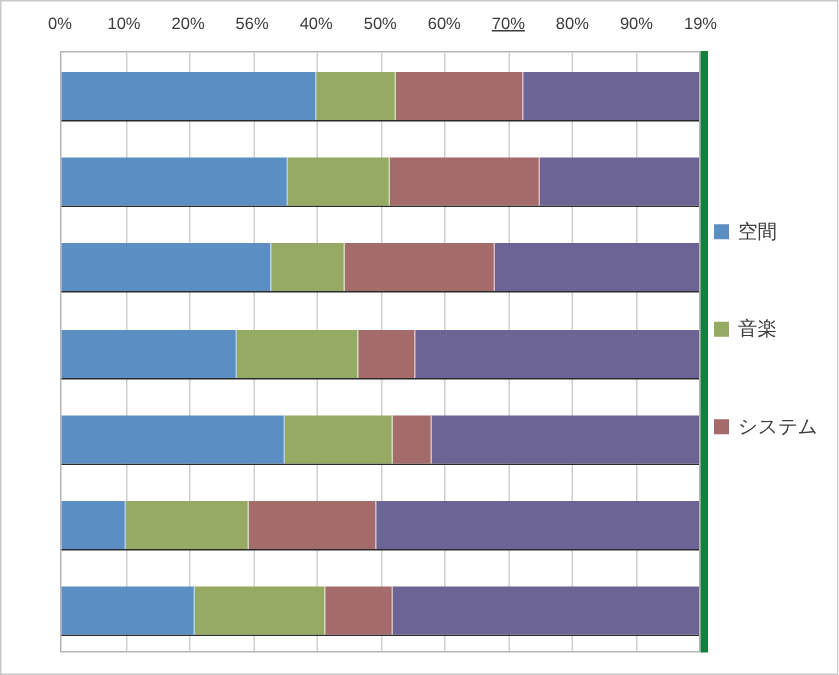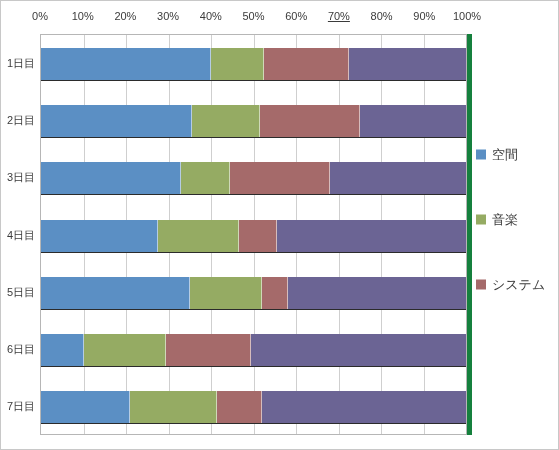--- a/index.html
+++ b/index.html
@@ -128,39 +128,30 @@
 </style>
 </head>
 <body>
 
 <div id="chart-frame">
 
   <div id="x-axis-labels">
       <div class="x-tick-label" style="left: 0px;">0%</div>
       <div class="x-tick-label" style="left: 42.7px;">10%</div>
       <div class="x-tick-label" style="left: 85.4px;">20%</div>
-      <div class="x-tick-label" style="left: 128.1px;">30%</div>
+      <div class="x-tick-label" style="left: 128.1px;">56%</div>
       <div class="x-tick-label" style="left: 170.8px;">40%</div>
       <div class="x-tick-label" style="left: 213.5px;">50%</div>
       <div class="x-tick-label" style="left: 256.2px;">60%</div>
       <div class="x-tick-label" style="left: 298.9px; text-decoration: underline;">70%</div>
       <div class="x-tick-label" style="left: 341.6px;">80%</div>
       <div class="x-tick-label" style="left: 384.3px; text-align: right;">90%</div>
-      <div class="x-tick-label" style="left: 427px;">100%</div>
+      <div class="x-tick-label" style="left: 427px;">19%</div>
     </div>
 
-  <div id="y-axis-labels">
-      <div class="y-tick-label" style="top: 28.6429px;">1日目</div>
-      <div class="y-tick-label" style="top: 85.9286px;">2日目</div>
-      <div class="y-tick-label" style="top: 143.214px;">3日目</div>
-      <div class="y-tick-label" style="top: 200.5px;">4日目</div>
-      <div class="y-tick-label" style="top: 257.786px;">5日目</div>
-      <div class="y-tick-label" style="top: 315.071px;">6日目</div>
-      <div class="y-tick-label" style="top: 372.357px;">7日目</div>
-    </div>
 
   <div id="plot-area">
       <div class="gridline" style="left: 10%;"></div>
       <div class="gridline" style="left: 20%;"></div>
       <div class="gridline" style="left: 30%;"></div>
       <div class="gridline" style="left: 40%;"></div>
       <div class="gridline" style="left: 50%;"></div>
       <div class="gridline" style="left: 60%;"></div>
       <div class="gridline" style="left: 70%;"></div>
       <div class="gridline" style="left: 80%;"></div>

